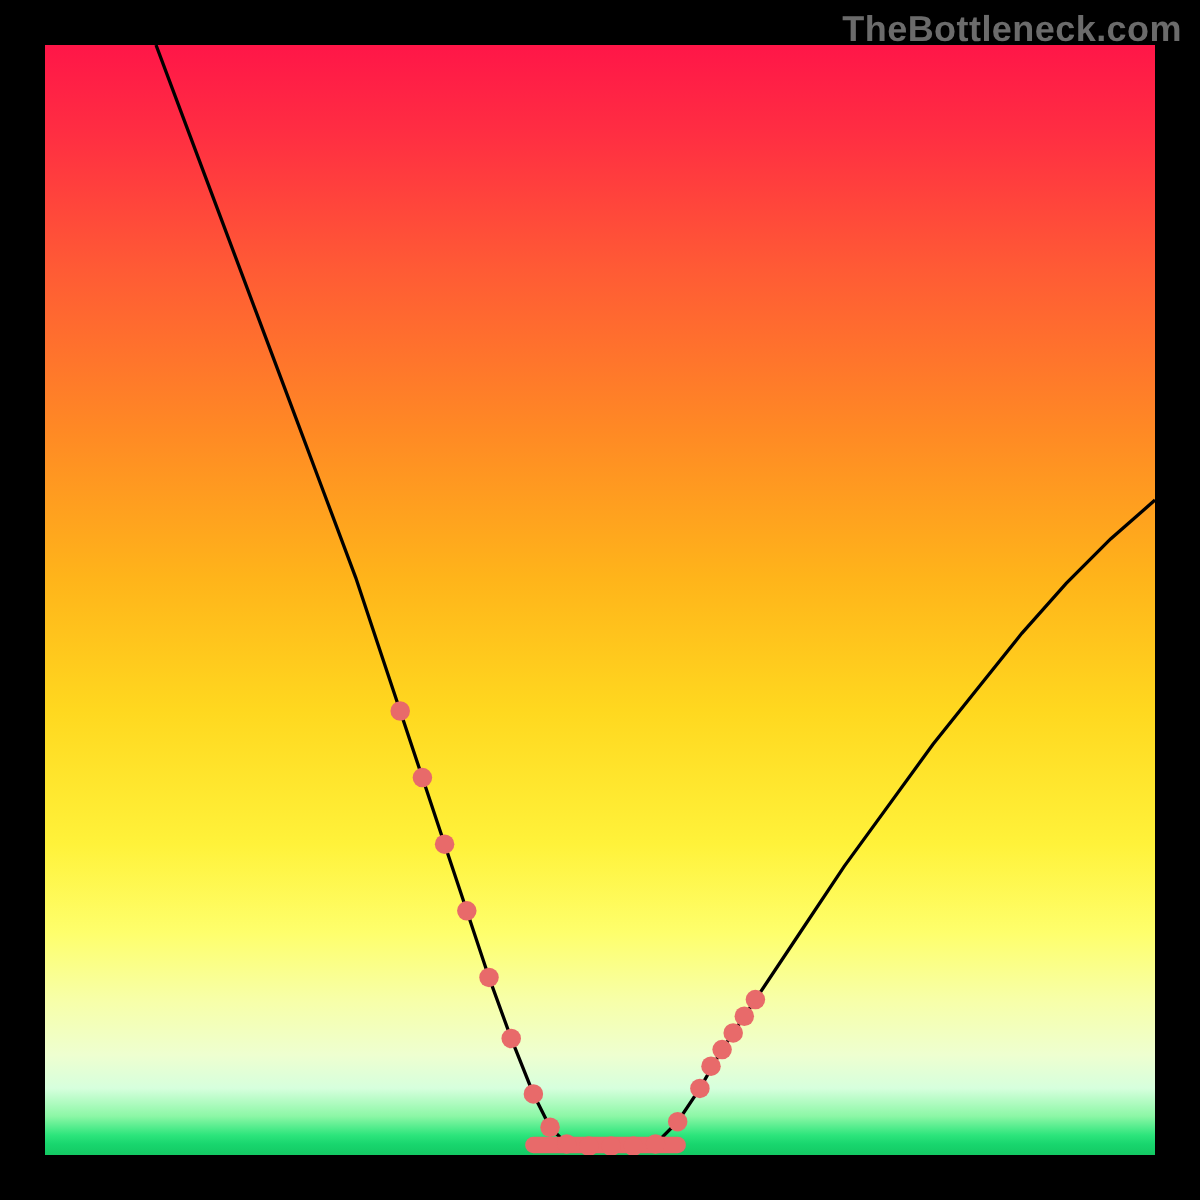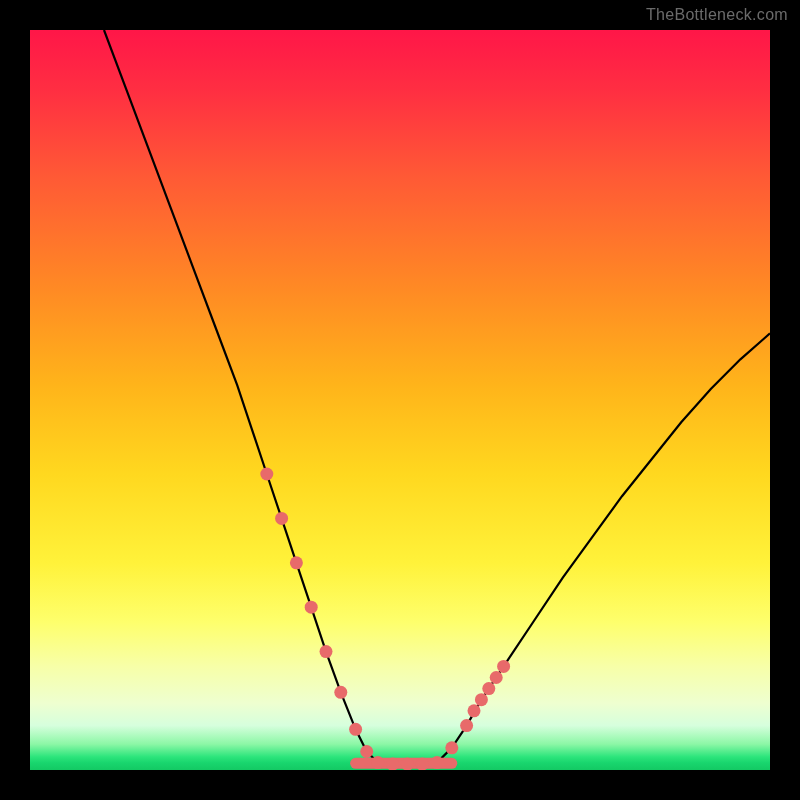--- a/index.html
+++ b/index.html
@@ -54,22 +54,22 @@
     position: absolute;
     left: 0; top: 0;
     width: 100%;
     height: 100%;
   }
   .watermark {
     position: absolute;
     top: 6px;
     right: 12px;
     color: #6b6b6b;
-    font-size: 16px;
-    font-weight: 400;
+    font-size: 24px;
+    font-weight: 700;
     letter-spacing: 0.3px;
   }
 </style>
 </head>
 <body>
 
 <div class="frame">
   <div class="plot">
     <div class="gradient"></div>
     <svg class="curve" viewBox="0 0 740 740" preserveAspectRatio="none">

